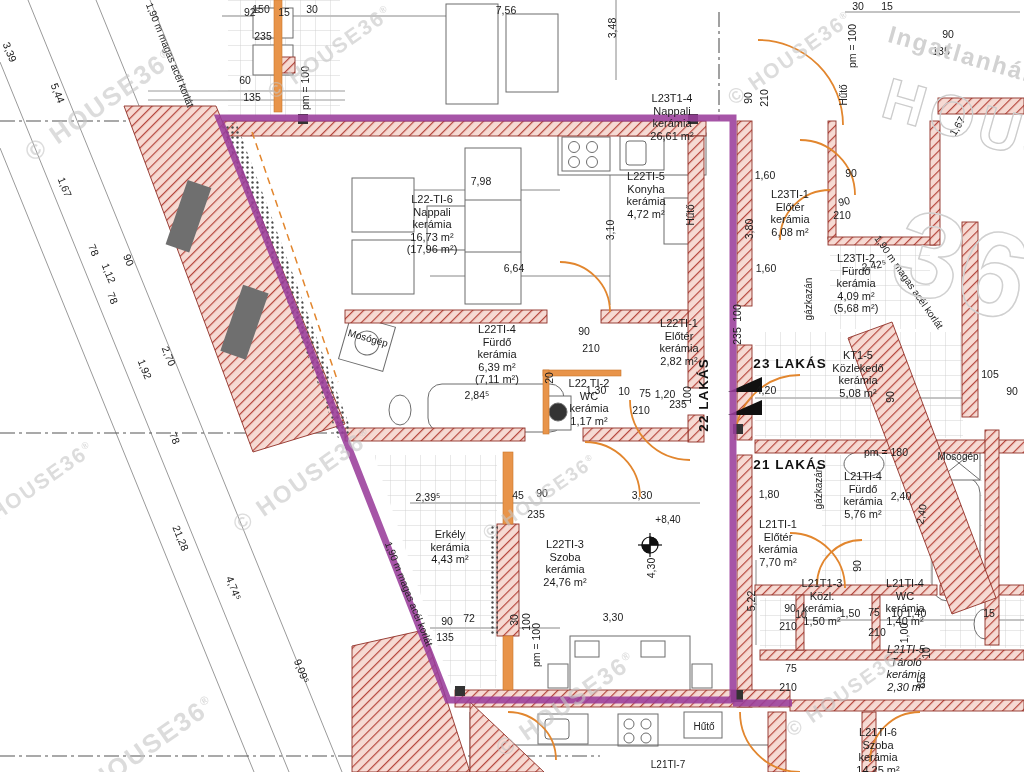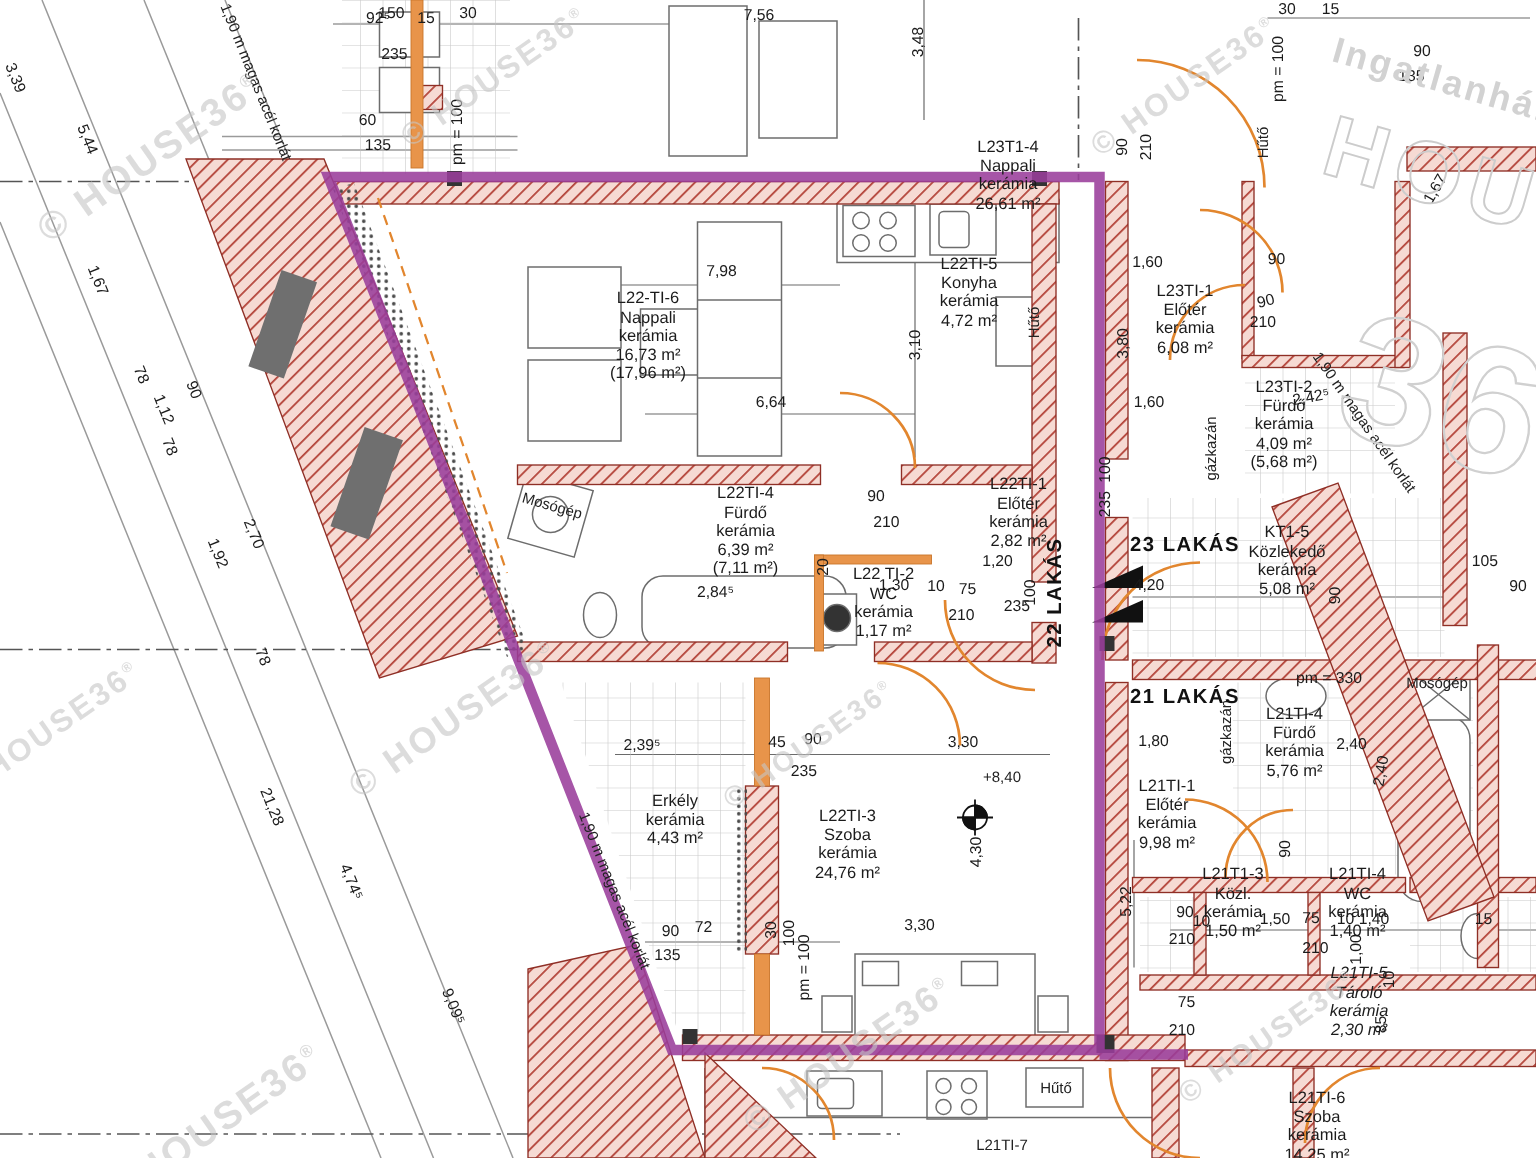--- a/index.html
+++ b/index.html
@@ -295,21 +295,21 @@
       <div class="lbl room" style="left: 863px; top: 470px; transform: translate(-50%, 0px);">
         <div>L21TI-4</div>
         <div>Fürdő</div>
         <div>kerámia</div>
         <div>5,76 m²</div>
       </div>
       <div class="lbl room" style="left: 778px; top: 518px; transform: translate(-50%, 0px);">
         <div>L21TI-1</div>
         <div>Előtér</div>
         <div>kerámia</div>
-        <div>9,98 m²</div>
+        <div>7,70 m²</div>
       </div>
       <div class="lbl room" style="left: 450px; top: 528px; transform: translate(-50%, 0px);">
         <div>Erkély</div>
         <div>kerámia</div>
         <div>4,43 m²</div>
       </div>
       <div class="lbl room" style="left: 565px; top: 538px; transform: translate(-50%, 0px);">
         <div>L22TI-3</div>
         <div>Szoba</div>
         <div>kerámia</div>
@@ -367,21 +367,21 @@
       <div class="lbl dim" style="left: 851px; top: 173px;">90</div>
       <div class="lbl dim" style="left: 844px; top: 201px; transform: translate(-50%, -50%) rotate(-14deg);">90</div>
       <div class="lbl dim" style="left: 842px; top: 215px;">210</div>
       <div class="lbl dim" style="left: 584px; top: 331px;">90</div>
       <div class="lbl dim" style="left: 591px; top: 348px;">210</div>
       <div class="lbl dim" style="left: 477px; top: 395px;">2,84⁵</div>
       <div class="lbl dim" style="left: 549px; top: 378px; transform: translate(-50%, -50%) rotate(-90deg);">20</div>
       <div class="lbl dim" style="left: 596px; top: 390px;">1,30</div>
       <div class="lbl dim" style="left: 624px; top: 391px;">10</div>
       <div class="lbl dim" style="left: 645px; top: 393px;">75</div>
-      <div class="lbl dim" style="left: 665px; top: 374px;">1,20</div>
+      <div class="lbl dim" style="left: 665px; top: 394px;">1,20</div>
       <div class="lbl dim" style="left: 687px; top: 395px; transform: translate(-50%, -50%) rotate(-90deg);">100</div>
       <div class="lbl dim" style="left: 641px; top: 410px;">210</div>
       <div class="lbl dim" style="left: 678px; top: 404px;">235</div>
       <div class="lbl dim" style="left: 766px; top: 390px;">4,20</div>
       <div class="lbl dim" style="left: 890px; top: 397px; transform: translate(-50%, -50%) rotate(-90deg);">90</div>
       <div class="lbl dim" style="left: 737px; top: 313px; transform: translate(-50%, -50%) rotate(-90deg);">100</div>
       <div class="lbl dim" style="left: 737px; top: 336px; transform: translate(-50%, -50%) rotate(-90deg);">235</div>
       <div class="lbl dim" style="left: 428px; top: 497px;">2,39⁵</div>
       <div class="lbl dim" style="left: 518px; top: 495px;">45</div>
       <div class="lbl dim" style="left: 542px; top: 493px;">90</div>
@@ -390,21 +390,21 @@
       <div class="lbl dim" style="left: 651px; top: 568px; transform: translate(-50%, -50%) rotate(-90deg);">4,30</div>
       <div class="lbl dim" style="left: 613px; top: 617px;">3,30</div>
       <div class="lbl dim" style="left: 447px; top: 621px;">90</div>
       <div class="lbl dim" style="left: 469px; top: 618px;">72</div>
       <div class="lbl dim" style="left: 514px; top: 620px; transform: translate(-50%, -50%) rotate(-90deg);">30</div>
       <div class="lbl dim" style="left: 526px; top: 622px; transform: translate(-50%, -50%) rotate(-90deg);">100</div>
       <div class="lbl dim" style="left: 445px; top: 637px;">135</div>
       <div class="lbl dim" style="left: 536px; top: 645px; transform: translate(-50%, -50%) rotate(-90deg);">pm = 100</div>
       <div class="lbl dim" style="left: 751px; top: 601px; transform: translate(-50%, -50%) rotate(-90deg);">5,22</div>
       <div class="lbl dim" style="left: 857px; top: 566px; transform: translate(-50%, -50%) rotate(-90deg);">90</div>
-      <div class="lbl dim" style="left: 886px; top: 452px;">pm = 330</div>
+      <div class="lbl dim" style="left: 886px; top: 452px;">pm = 180</div>
       <div class="lbl dim" style="left: 769px; top: 494px;">1,80</div>
       <div class="lbl dim" style="left: 901px; top: 496px;">2,40</div>
       <div class="lbl dim" style="left: 921px; top: 514px; transform: translate(-50%, -50%) rotate(-80deg);">2,40</div>
       <div class="lbl dim" style="left: 990px; top: 374px;">105</div>
       <div class="lbl dim" style="left: 1012px; top: 391px;">90</div>
       <div class="lbl dim" style="left: 790px; top: 608px;">90</div>
       <div class="lbl dim" style="left: 788px; top: 626px;">210</div>
       <div class="lbl dim" style="left: 801px; top: 614px;">10</div>
       <div class="lbl dim" style="left: 850px; top: 613px;">1,50</div>
       <div class="lbl dim" style="left: 874px; top: 612px;">75</div>

